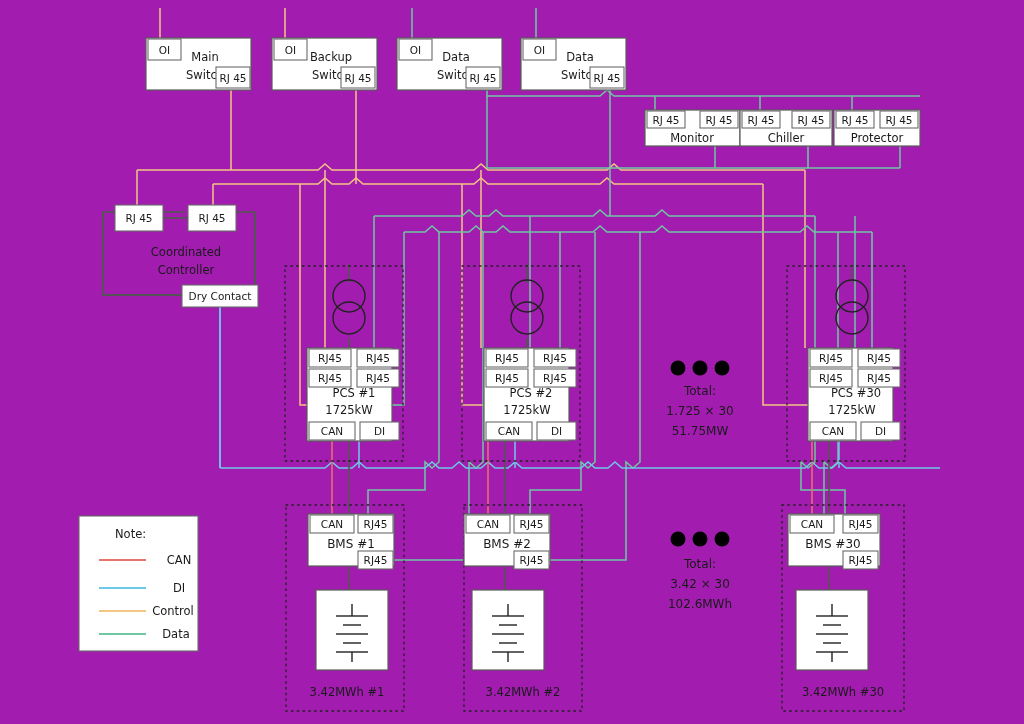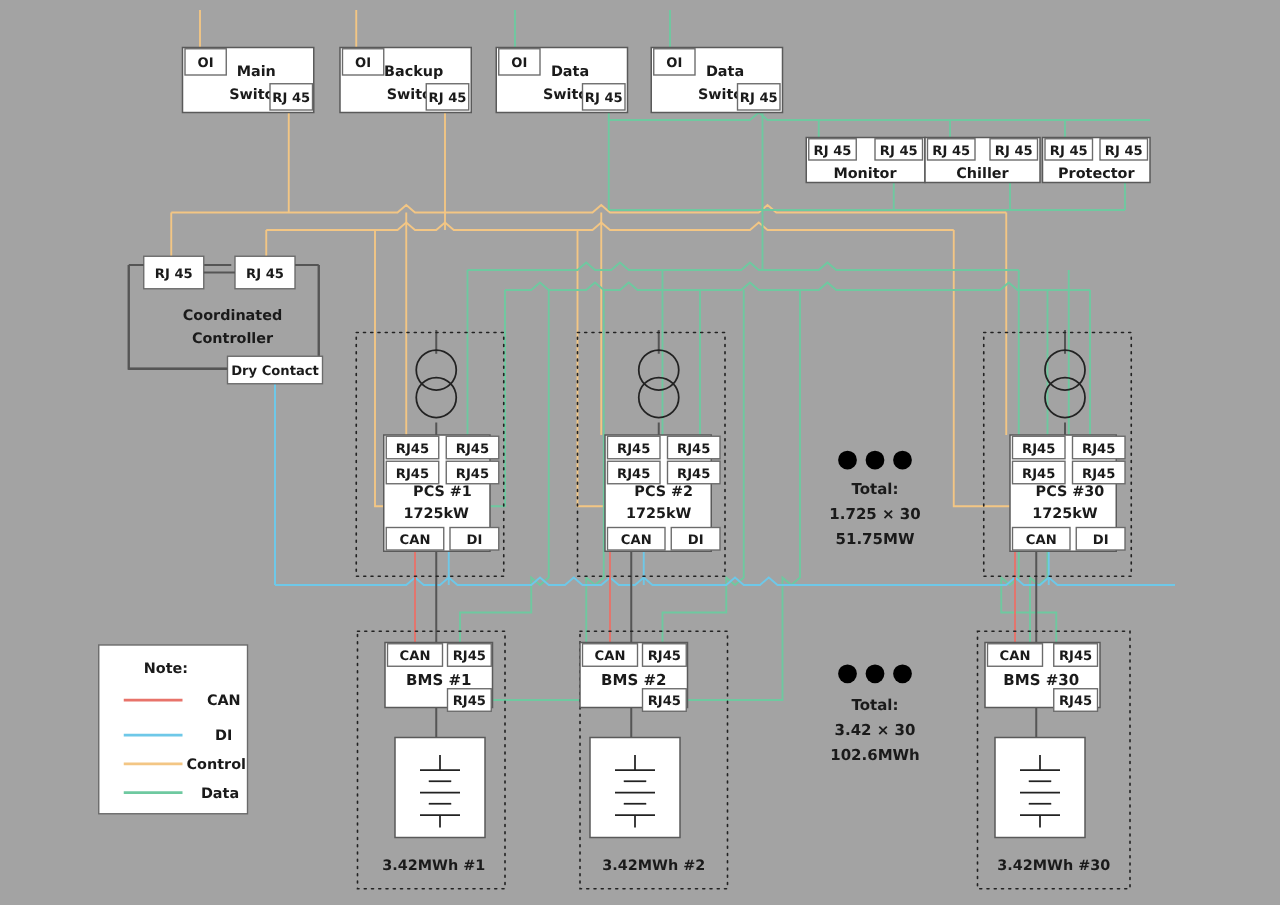--- a/index.html
+++ b/index.html
@@ -1,21 +1,21 @@
 <!DOCTYPE html>
 <html><head>
 <meta charset="utf-8">
 <title>BESS Communication Topology</title>
 <style>
   html,body{margin:0;padding:0;background:#ffffff;}
   body{
     font-family:"DejaVu Sans","Liberation Sans",sans-serif;
     width:1024px;height:724px;overflow:hidden;
   }
-  #stage{position:relative;width:1024px;height:724px;background:#a3a3a3;font-weight:bold;}
+  #stage{position:relative;width:1024px;height:724px;background:#a21caf;}
   svg#diagram{position:absolute;left:0;top:0;width:1024px;height:724px;}
   text{font-family:"DejaVu Sans","Liberation Sans",sans-serif;fill:#1a1a1a;}
   .lbl{font-size:11.5px;}
   .lbl-sm{font-size:10.5px;}
   .lbl-md{font-size:12px;}
   .box{fill:#ffffff;stroke:#5a5a5a;stroke-width:1.2;}
   .box-thin{fill:#ffffff;stroke:#6a6a6a;stroke-width:1.1;}
   .port{fill:#ffffff;stroke:#6b6b6b;stroke-width:1.1;}
   .dashbox{fill:none;stroke:#222;stroke-width:1.3;stroke-dasharray:1.6 4.2;stroke-linecap:round;}
   .wblack{fill:none;stroke:#555555;stroke-width:1.6;}

